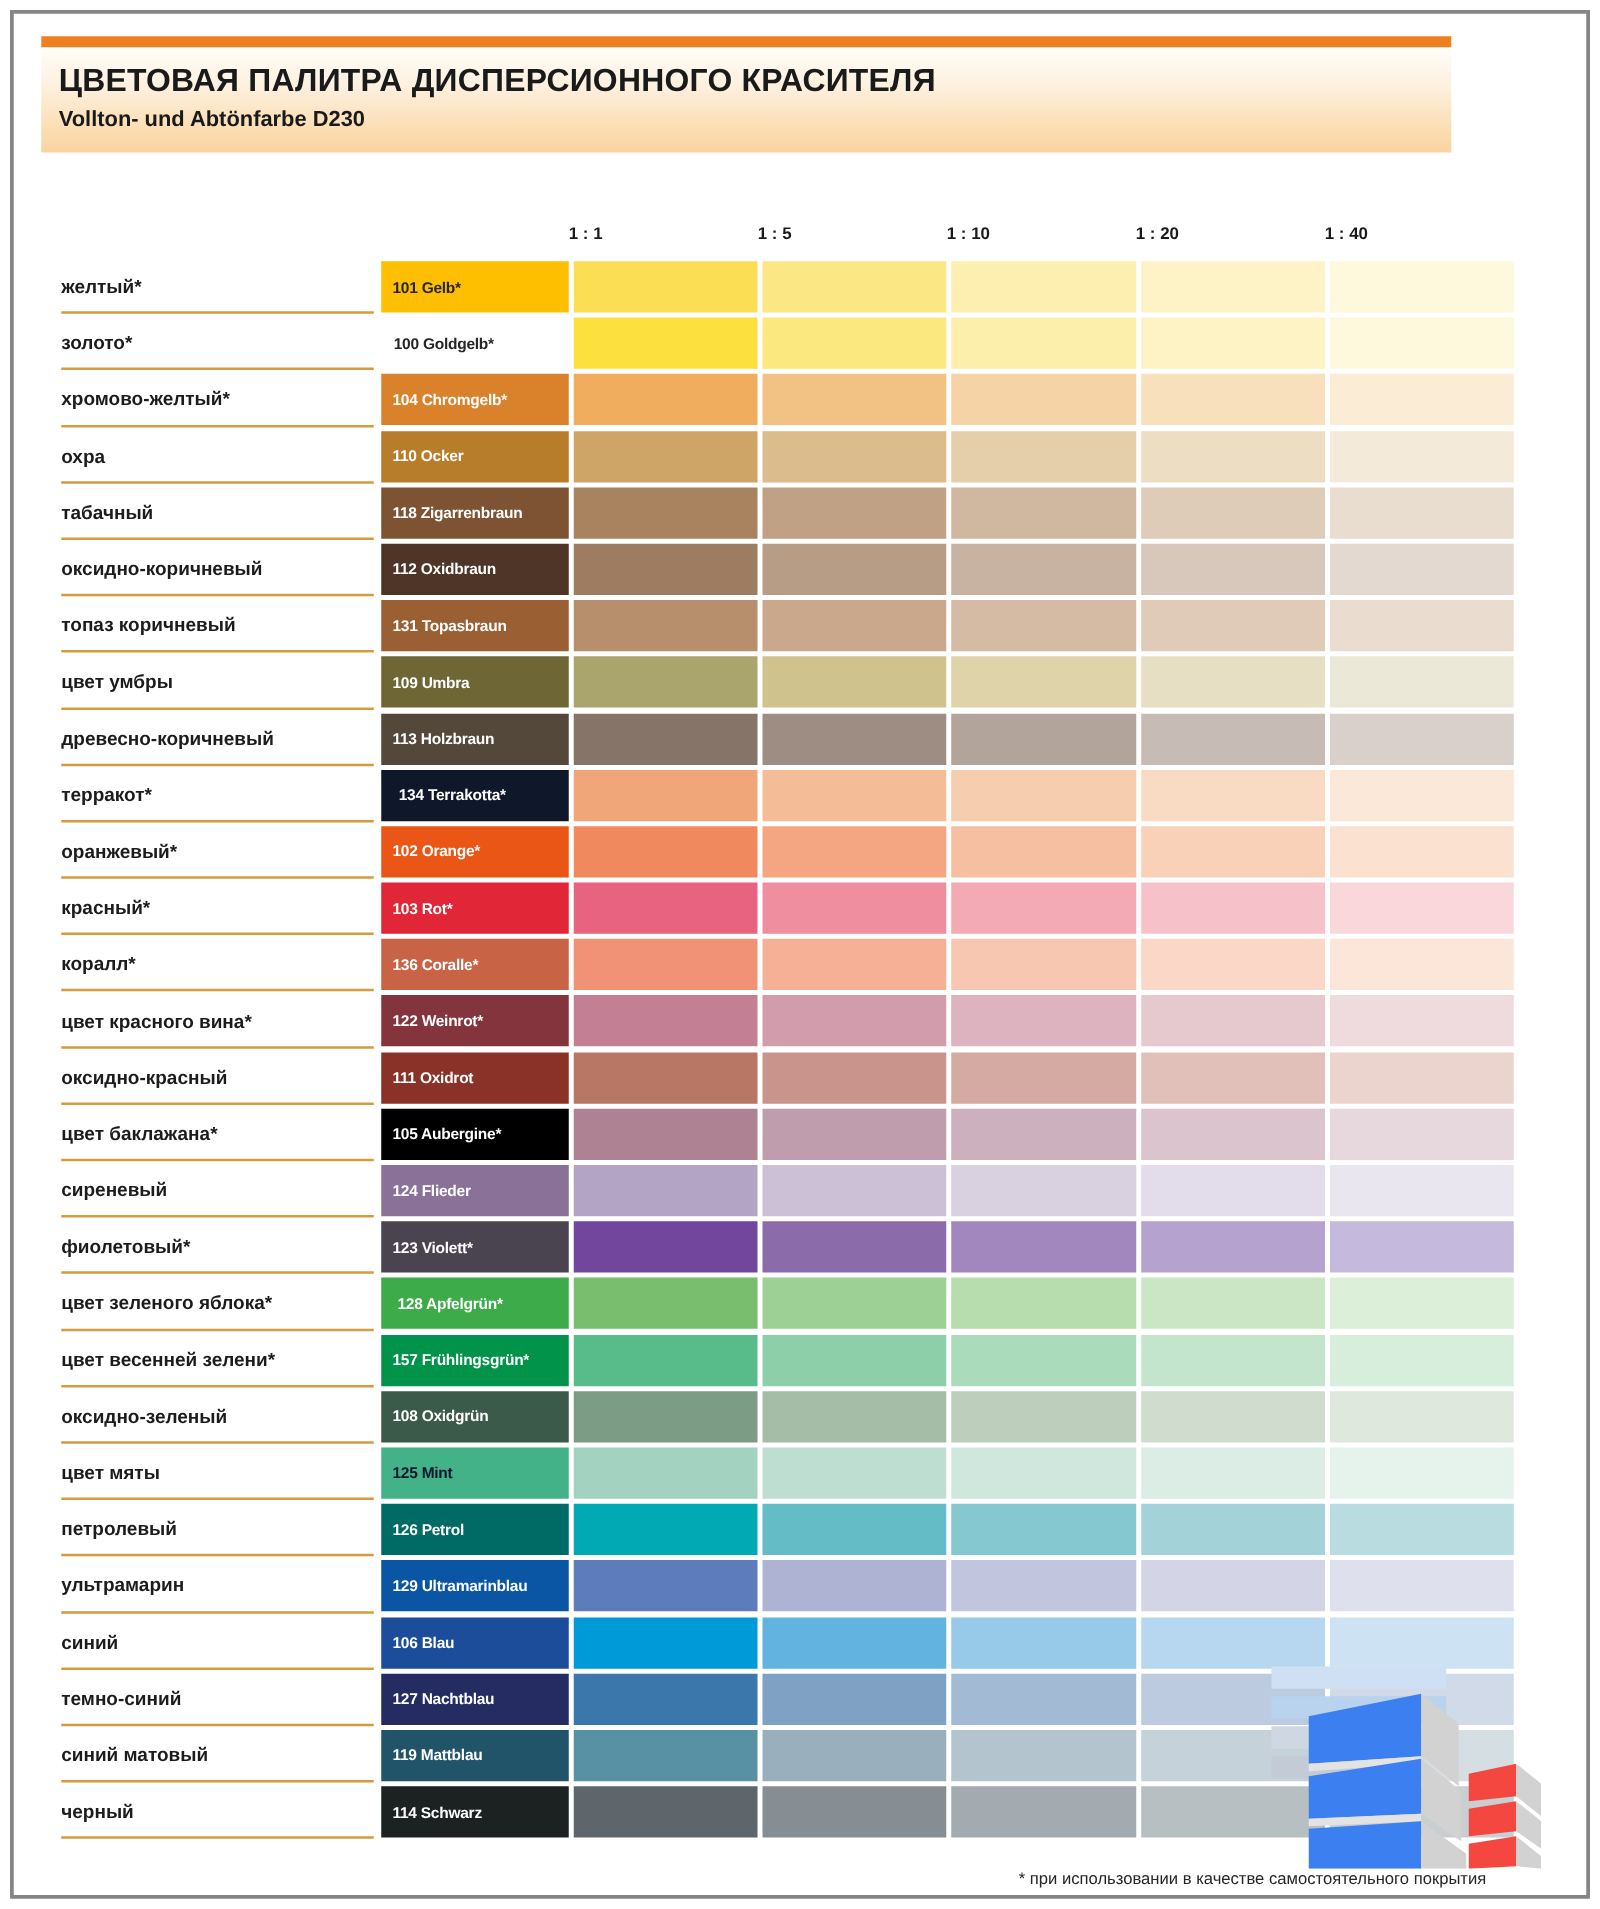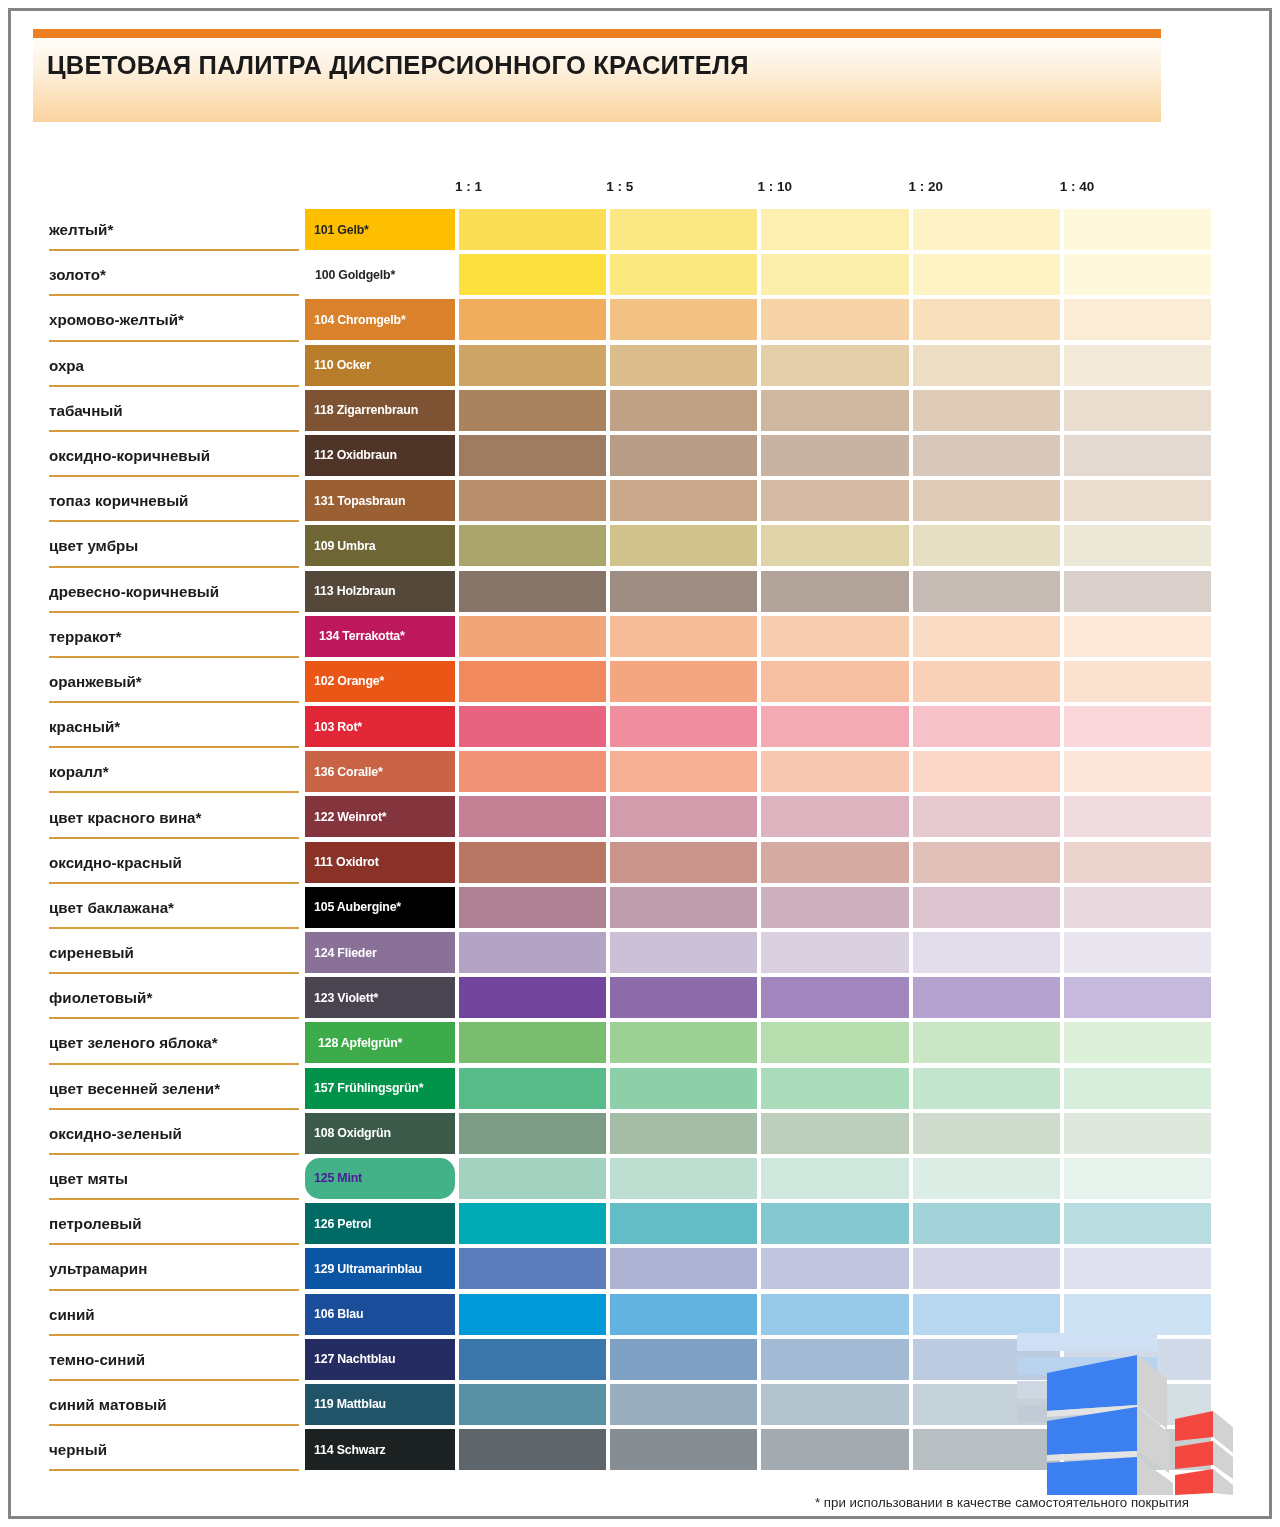--- a/index.html
+++ b/index.html
@@ -111,20 +111,21 @@
 </style>
 </head>
 <body>
 
 <div id="frame">
 
   <div id="header-block">
     <div id="header-rule"></div>
     <div id="header-band">
       <div id="header-title">ЦВЕТОВАЯ ПАЛИТРА ДИСПЕРСИОННОГО КРАСИТЕЛЯ</div>
+      <div id="header-subtitle">Vollton- und Abtönfarbe D230</div>
     </div>
   </div>
 
   <div id="ratio-row">
       <div class="ratio-cell">1 : 1</div>
       <div class="ratio-cell">1 : 5</div>
       <div class="ratio-cell">1 : 10</div>
       <div class="ratio-cell">1 : 20</div>
       <div class="ratio-cell">1 : 40</div>
     </div>
@@ -235,21 +236,21 @@
           <div class="tint" style="background: rgb(157, 141, 131);"></div>
           <div class="tint" style="background: rgb(178, 164, 155);"></div>
           <div class="tint" style="background: rgb(199, 188, 181);"></div>
           <div class="tint" style="background: rgb(217, 208, 203);"></div>
         </div>
       </div>
       <div class="row">
         <div class="ru-label">терракот*</div>
         <div class="ru-underline"></div>
         <div class="swatches">
-          <div class="base" style="background: #be185d; color: rgb(255, 255, 255); padding-left: 14px;">134 Terrakotta*</div>
+          <div class="base" style="background: #0f172a; color: rgb(255, 255, 255); padding-left: 14px;">134 Terrakotta*</div>
           <div class="tint" style="background: rgb(240, 166, 120);"></div>
           <div class="tint" style="background: rgb(244, 188, 151);"></div>
           <div class="tint" style="background: rgb(247, 205, 175);"></div>
           <div class="tint" style="background: rgb(249, 219, 196);"></div>
           <div class="tint" style="background: rgb(251, 232, 216);"></div>
         </div>
       </div>
       <div class="row">
         <div class="ru-label">оранжевый*</div>
         <div class="ru-underline"></div>
@@ -379,21 +380,21 @@
           <div class="tint" style="background: rgb(165, 189, 167);"></div>
           <div class="tint" style="background: rgb(189, 207, 188);"></div>
           <div class="tint" style="background: rgb(208, 220, 206);"></div>
           <div class="tint" style="background: rgb(223, 232, 221);"></div>
         </div>
       </div>
       <div class="row">
         <div class="ru-label">цвет мяты</div>
         <div class="ru-underline"></div>
         <div class="swatches">
-          <div class="base" style="background: rgb(67, 178, 136); color: #4c1d95; border-radius: 15px;">125 Mint</div>
+          <div class="base" style="background: rgb(67, 178, 136); color: #0f172a;">125 Mint</div>
           <div class="tint" style="background: rgb(163, 211, 192);"></div>
           <div class="tint" style="background: rgb(191, 222, 210);"></div>
           <div class="tint" style="background: rgb(207, 231, 220);"></div>
           <div class="tint" style="background: rgb(220, 237, 229);"></div>
           <div class="tint" style="background: rgb(230, 242, 236);"></div>
         </div>
       </div>
       <div class="row">
         <div class="ru-label">петролевый</div>
         <div class="ru-underline"></div>

